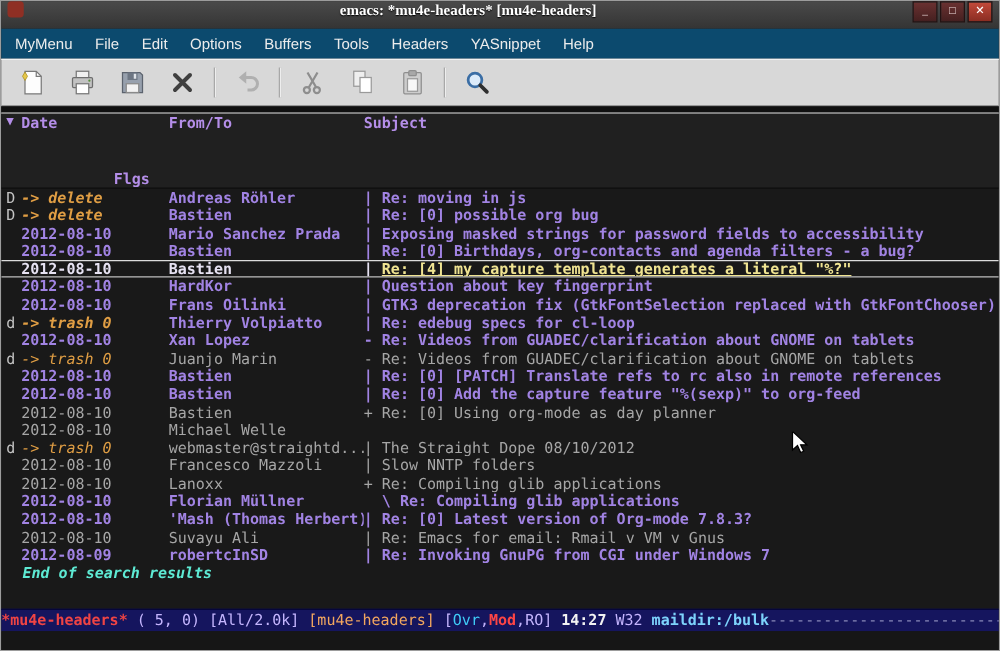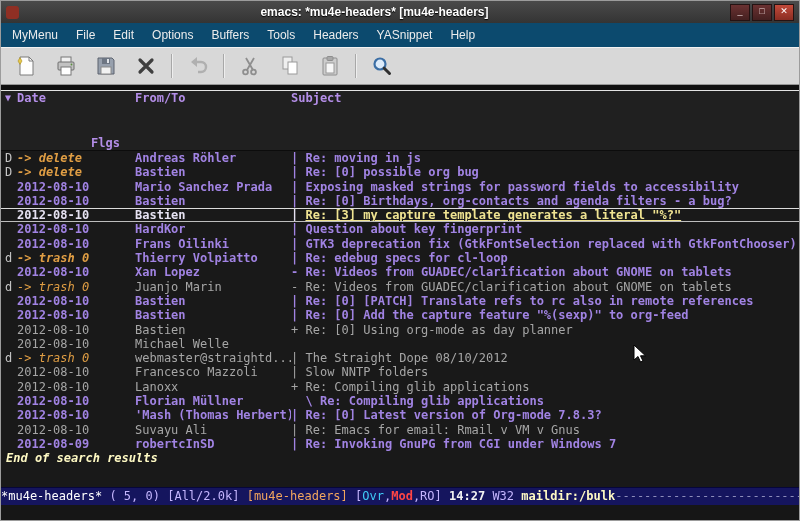--- a/index.html
+++ b/index.html
@@ -1,21 +1,21 @@
 <!DOCTYPE html>
 <html><head>
 <meta charset="utf-8">
 <style>
   html,body{margin:0;padding:0;width:800px;height:521px;overflow:hidden;background:#6f6f6f;}
   .frame{width:800px;height:521px;box-sizing:border-box;border:1px solid #9c9c9c;
          display:flex;flex-direction:column;background:#191919;position:relative;
          font-family:"DejaVu Sans Mono",monospace;}
   
-  .titlebar{flex:0 0 22px;background:linear-gradient(#4a4a4a,#343434);display:flex;align-items:center;
-            font-family:Liberation Sans, sans-serif;}
+  .titlebar{flex:0 0 22px;background:linear-gradient(#4a4a4a,#343434);display:flex;
+            font-family:Liberation Serif, serif;}
   .win-icon{width:13px;height:13px;border-radius:3px;background:#8f2f24;margin-left:5px;flex:0 0 auto;}
   .title-text{flex:1;text-align:center;color:#ffffff;font-size:12px;font-weight:bold;
               text-shadow:0 1px 1px #000;}
   .win-buttons{display:flex;gap:2px;margin-right:5px;}
   .win-btn{width:18px;height:15px;border:1px solid #241212;background:linear-gradient(#6a3131,#452020);
            color:#e8d5d5;font-size:9px;line-height:13px;text-align:center;cursor:default;}
   .win-btn.close{background:linear-gradient(#c24a3a,#8a2d22);color:#fff;}
   
   .menubar{flex:0 0 24px;background:#0c4a6e;display:flex;align-items:stretch;padding-left:2px;
            font-family:"Liberation Sans",sans-serif;font-size:12px;color:#ececec;}
@@ -40,27 +40,27 @@
   .c-subject{flex:1 1 auto;overflow:hidden;white-space:pre;}
   .rows{flex:0 0 auto;}
   .row{height:14.3px;line-height:14.3px;display:flex;white-space:pre;box-sizing:border-box;}
   .row.unread{color:#a183e3;font-weight:bold;}
   .row.read{color:#a6a6a6;font-weight:normal;}
   .row .c-mark{color:#c4c4c4;font-weight:normal;}
   .row.moved .c-date{color:#e09e44;font-style:italic;}
   .row.current{border-top:1px solid #dcdcdc;border-bottom:1px solid #bdbdbd;line-height:12px;}
   .row.current .c-date,.row.current .c-flags,.row.current .c-from,.row.current .thread{color:#e6e2f2;}
   .row.current .subj{color:#f0e492;text-decoration:underline;}
-  .eob{color:#fef9c3;font-style:italic;font-weight:bold;padding-left:5px;height:14.3px;line-height:14.3px;}
+  .eob{color:#5eead4;font-style:italic;font-weight:bold;padding-left:17px;height:14.3px;line-height:14.3px;}
   .buffer-fill{flex:1 1 auto;}
   
   .modeline{flex:0 0 17px;line-height:17px;background:#15155e;white-space:pre;overflow:hidden;
             font-size:12px;border-top:1px solid #06063a;}
-  .ml-cyan-bold{color:#ffffff;font-weight:normal;} .ml-cyan{color:#3fcbf7;}
-  .ml-plain{color:#c4b5fd;text-align:center;} .ml-orange{color:#f2a65e;} .ml-orange-bold{color:#fef9c3;font-weight:bold;}
+  .ml-cyan-bold{color:#ef4444;font-weight:bold;} .ml-cyan{color:#3fcbf7;}
+  .ml-plain{color:#c4b5fd;text-align:center;} .ml-orange{color:#f2a65e;} .ml-orange-bold{color:#7dd3fc;font-weight:bold;}
   .ml-red-bold{color:#ff4545;font-weight:bold;} .ml-white-bold{color:#f2f2f2;font-weight:bold;}
   .ml-dim{color:#8d8dbb;}
   .echo{flex:0 0 15px;background:#161616;}
   
   .cursor{position:absolute;left:632px;top:344px;z-index:50;pointer-events:none;}
 </style>
 </head>
 <body>
 
 <div class="frame">
@@ -195,21 +195,21 @@
     <span class="c-flags">uN</span>
     <span class="c-from">Bastien</span>
     <span class="c-subject"><span class="thread">| </span><span class="subj">Re: [0] Birthdays, org-contacts and agenda filters - a bug?</span></span>
   </div>
 
   <div class="row unread current">
     <span class="c-mark"></span>
     <span class="c-date">2012-08-10</span>
     <span class="c-flags">uN</span>
     <span class="c-from">Bastien</span>
-    <span class="c-subject"><span class="thread">| </span><span class="subj">Re: [3] my capture template generates a literal "%?"</span></span>
+    <span class="c-subject"><span class="thread">| </span><span class="subj">Re: [4] my capture template generates a literal "%?"</span></span>
   </div>
 
   <div class="row unread">
     <span class="c-mark"></span>
     <span class="c-date">2012-08-10</span>
     <span class="c-flags">uN</span>
     <span class="c-from">HardKor</span>
     <span class="c-subject"><span class="thread">| </span><span class="subj">Question about key fingerprint</span></span>
   </div>
 

